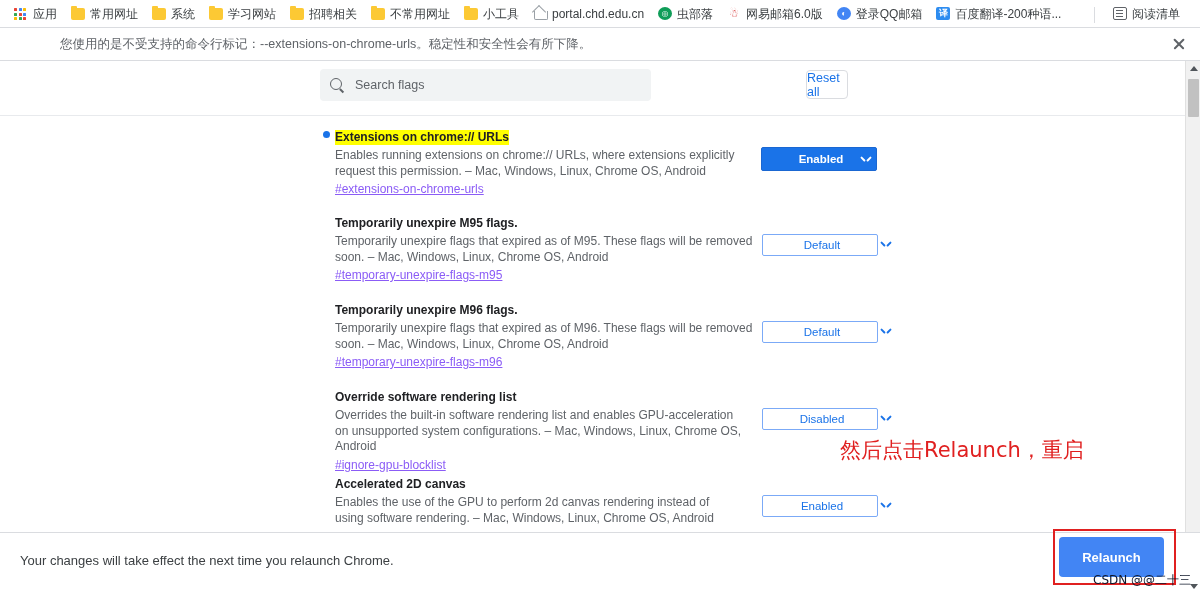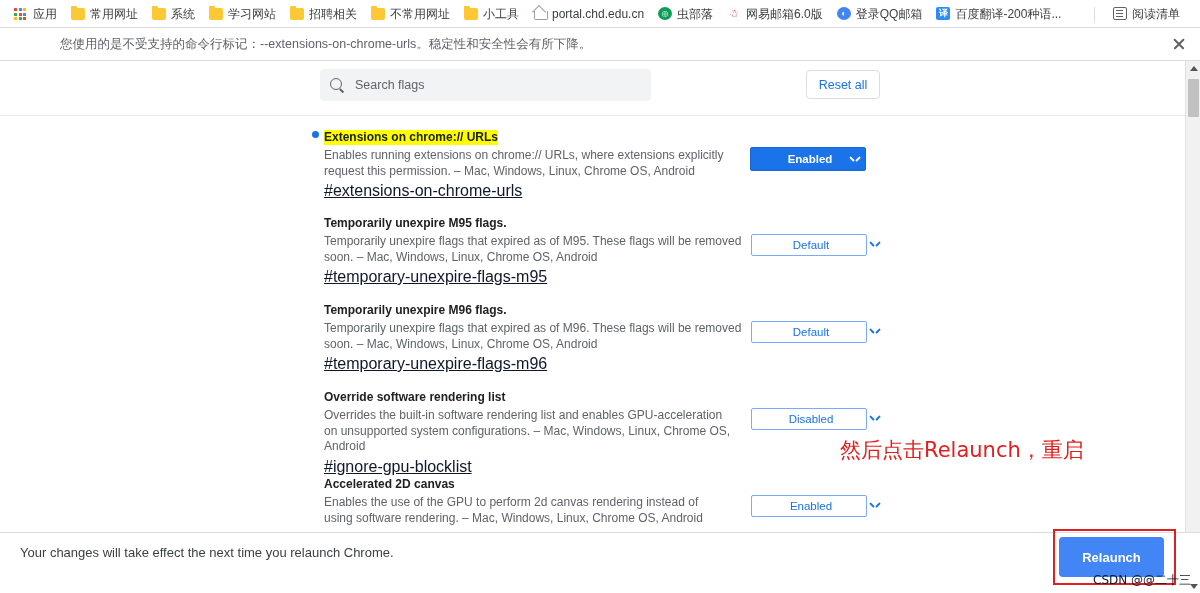--- a/index.html
+++ b/index.html
@@ -89,54 +89,54 @@
     border:1.6px solid #5f6368; border-radius:50%; }
   .search-icon:after{ content:""; position:absolute; left:9.5px; top:10px; width:5px; height:1.6px;
     background:#5f6368; transform: rotate(45deg); transform-origin: left center; }
   .search-input {
     border:none; background:transparent; outline:none; width:100%;
     font-size: 12.5px; color:#3c4043; font-family: "Liberation Sans", sans-serif;
   }
   .search-input::placeholder { color:#5f6368; }
 
   .reset-all {
-    position:absolute; left: 806px; top: 9px; width: 74px; height: 29px;
+    position:absolute; left: 806px; top: 9px; width: 42px; height: 29px;
     border: 1px solid #dadce0; border-radius: 4px; background:#fff;
     color:#1a73e8; font-size:12.5px; display:flex; align-items:center; justify-content:center;
     cursor:pointer;
   }
 
   .page-sep {
     position:absolute; top:54px; left:0; width: 1188px; height:1px; background:#e8eaed;
   }
 
   .flags-list { position:absolute; top: 58px; left:0; width: 1188px; }
 
   .flag-row {
     position: relative;
-    padding: 8px 0 6px 4px;
+    padding: 8px 0 6px 15px;
     display: block;
   }
   .flag-inner { position:relative; width: 1188px; }
   .flag-text { position:absolute; left: 320px; width: 420px; }
   .flag-title {
     font-size: 12px; font-weight: bold; color: #202124; line-height: 15px;
     display:inline-block;
   }
   .flag-title.hl { background:#ffff00; }
   .flag-dot {
     position:absolute; left: -12px; top: 4px; width: 7px; height: 7px;
     border-radius:50%; background:#1a73e8;
   }
   .flag-desc {
     font-size: 12px; color: #5f6368; line-height: 15.5px; margin-top: 3px;
   }
   .flag-link {
     display:inline-block; margin-top: 3px;
-    font-size: 16px; color: #0f172a; text-decoration: underline;
+    font-size: 12px; color: #8b5cf6; text-decoration: underline;
   }
   .flag-select-wrap { position:absolute; width: 135px; }
   select.flag-select {
     width: 116px; height: 22px;
     font-size: 11.5px;
     font-family: "Liberation Sans", sans-serif;
     border-radius: 2px;
     padding: 0 4px 0 8px;
     outline:none;
     -webkit-appearance: none; appearance: none;
@@ -173,21 +173,21 @@
     position:absolute; left: 1053px; top: 529px; width: 123px; height: 56px;
     border: 2px solid #e02020; pointer-events:none;
   }
 
   
   .bottom-bar {
     position:absolute; left:0; top: 532px; width: 1200px; height: 61px;
     background:#ffffff; border-top: 1px solid #dadce0;
   }
   .bottom-text {
-    position:absolute; left: 20px; top: 12px;
+    position:absolute; left: 20px; top: 20px;
     font-size: 13px; color: #3c4043;
   }
   .relaunch-btn {
     position:absolute; left: 1059px; top: 537px; width: 105px; height: 40px;
     background:#4285f4; color:#fff; border:none; border-radius: 4px;
     font-size: 13px; font-weight:bold; cursor:pointer;
     font-family: "Liberation Sans", sans-serif;
   }
   .watermark {
     position:absolute; left: 1093px; top: 572px;

